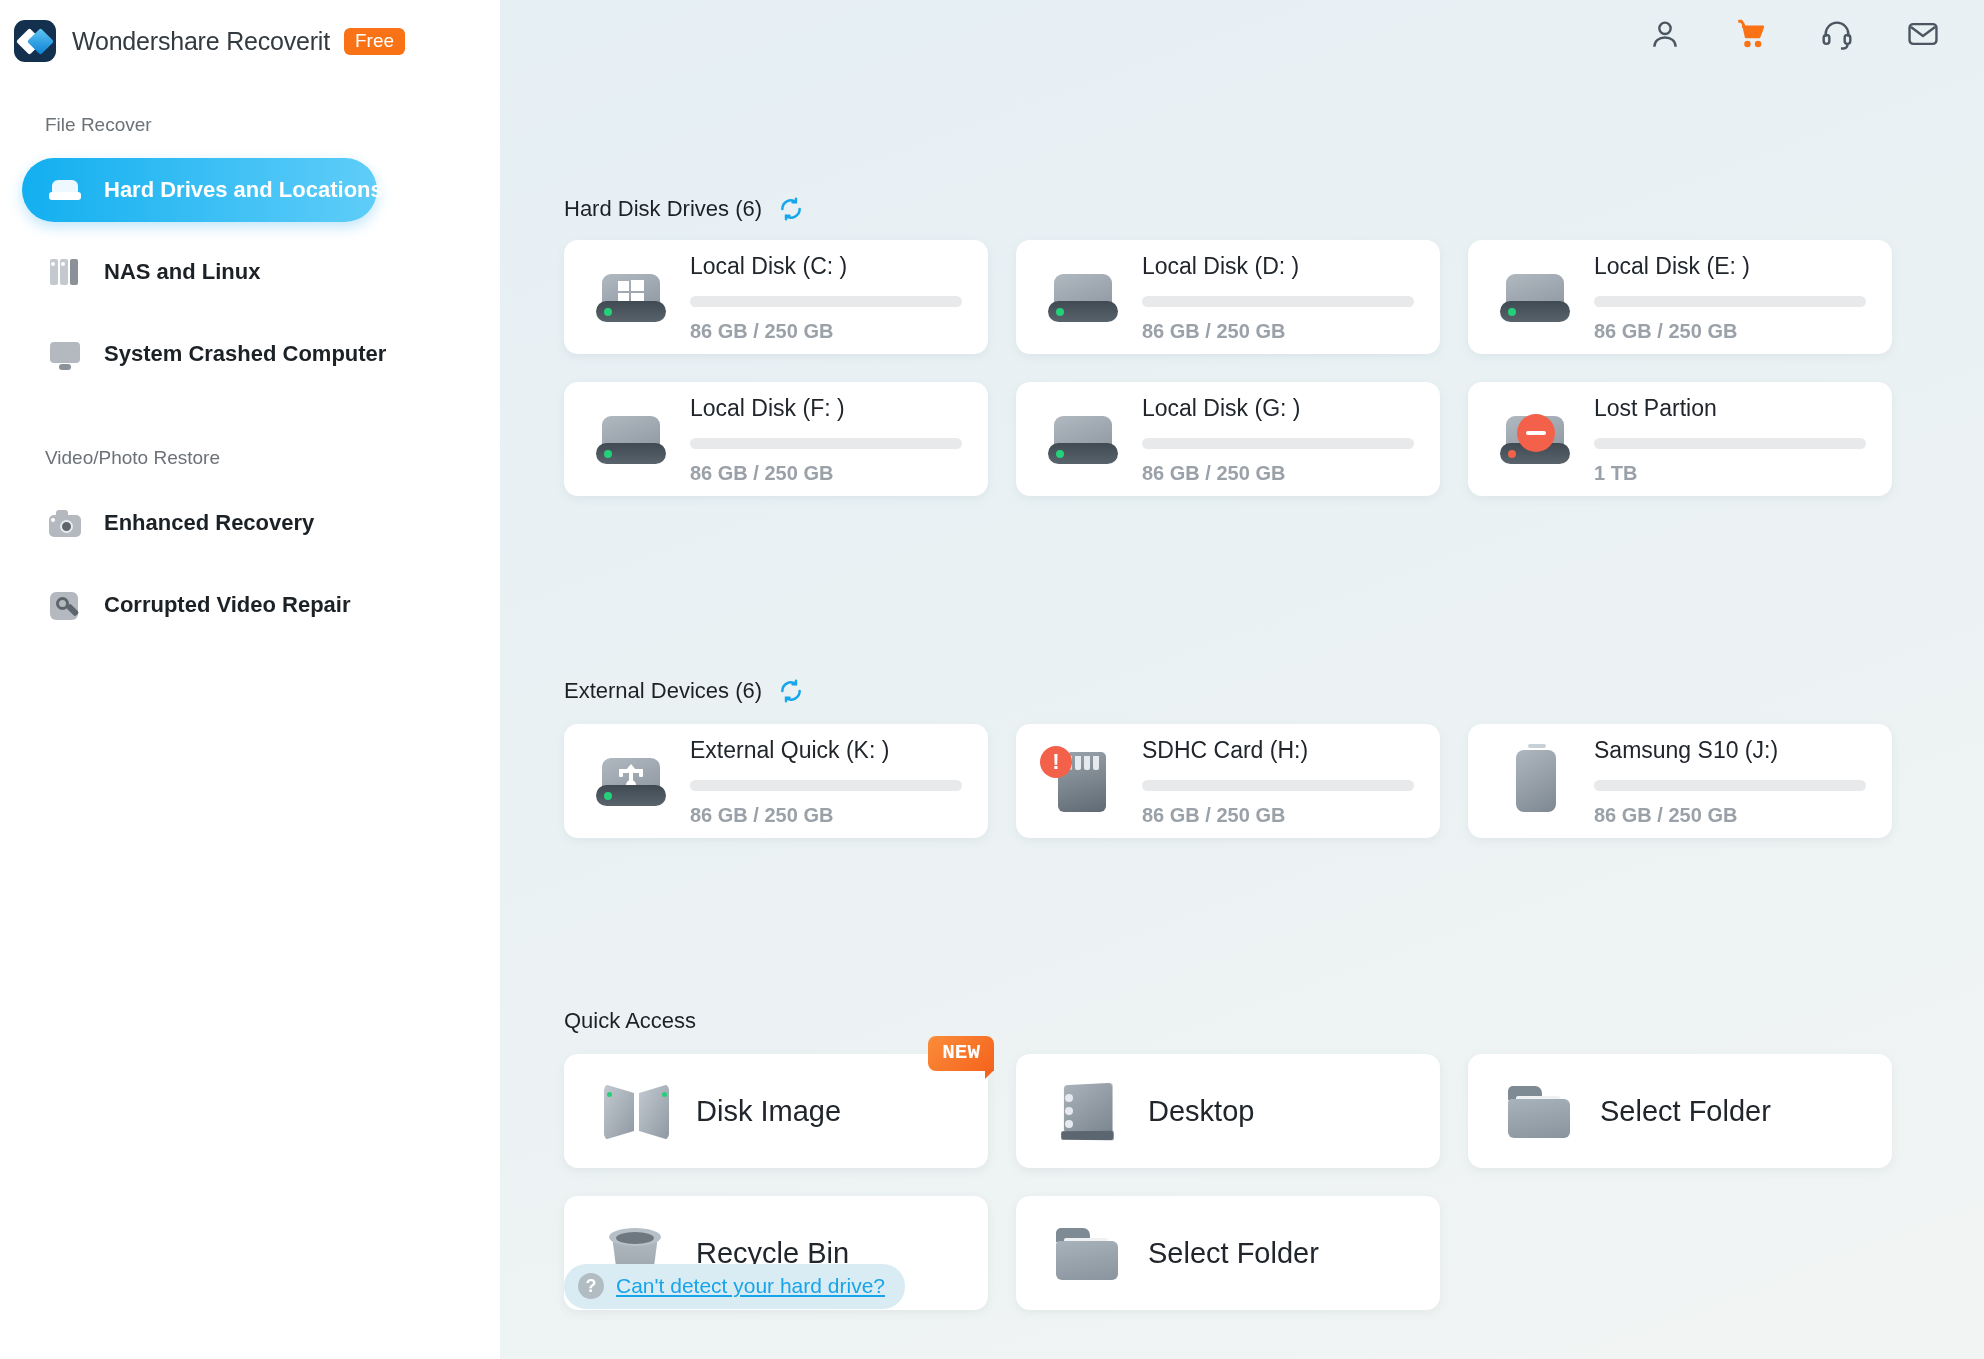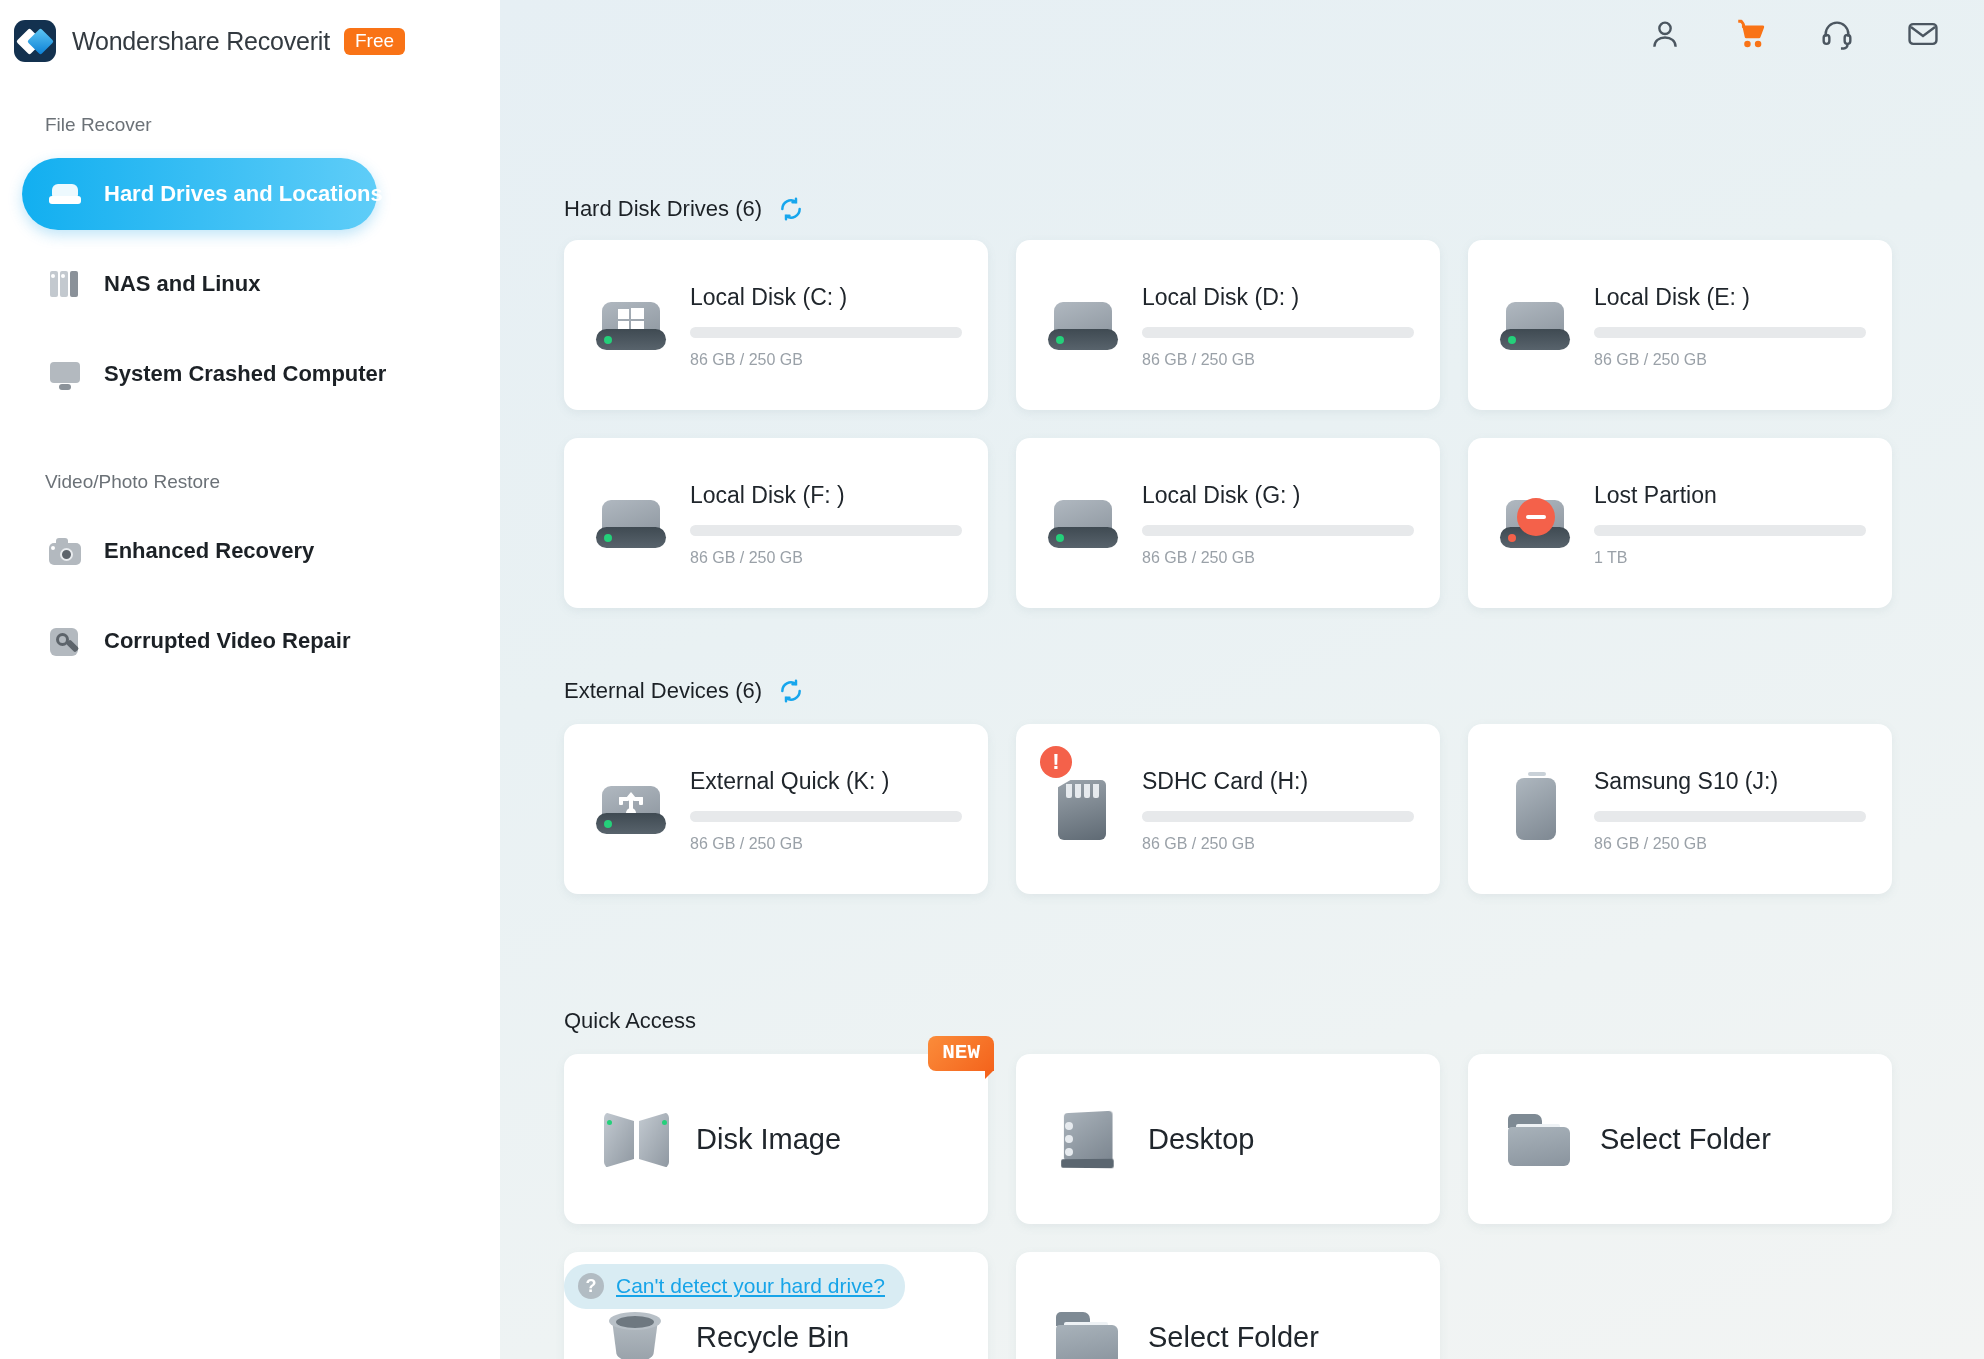--- a/index.html
+++ b/index.html
@@ -78,21 +78,21 @@
     color: #6b7177;
     padding-left: 45px;
     margin-top: 48px;
     margin-bottom: 22px;
   }
   .side-group-label.second { margin-top: 61px; }
 
   .side-item {
     display: flex;
     align-items: center;
-    height: 72px;
+    height: 64px;
     margin-left: 22px;
     padding-left: 26px;
     border-radius: 36px;
     margin-bottom: 18px;
     cursor: pointer;
     position: relative;
   }
   .side-item.active {
     width: 355px;
     background: linear-gradient(90deg,#12aff0 0%, #5fcdf8 100%);
@@ -234,21 +234,21 @@
 
   .grid {
     position: absolute;
     display: grid;
     grid-template-columns: repeat(3, 424px);
     gap: 28px 28px;
   }
 
   .card {
     position: relative;
-    height: 170px;
+    height: 114px;
     background: #ffffff;
     border-radius: 14px;
     box-shadow: 0 3px 10px rgba(110,135,150,0.10);
     display: flex;
     align-items: center;
     padding: 0 26px 0 30px;
     cursor: pointer;
     overflow: visible;
   }
   .card .dev-icon {
@@ -274,23 +274,24 @@
     overflow: hidden;
     margin-bottom: 13px;
   }
   .bar-fill {
     height: 100%;
     background: #35bdf0;
     border-radius: 6px;
   }
   .bar-fill.danger { background: #f4614a; }
   .dev-size {
-    font-size: 16px;
+    font-size: 20px;
     color: #9aa1a8;
     white-space: nowrap;
+    font-weight: bold;
   }
 
   
   .card.simple { justify-content: flex-start; padding-left: 36px; }
   .card.simple .qa-label {
     font-size: 29px;
     color: #20262c;
     white-space: nowrap;
   }
 

